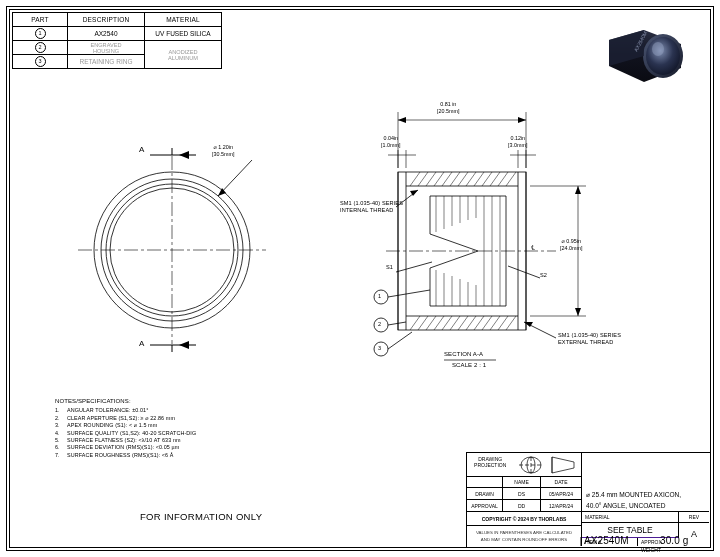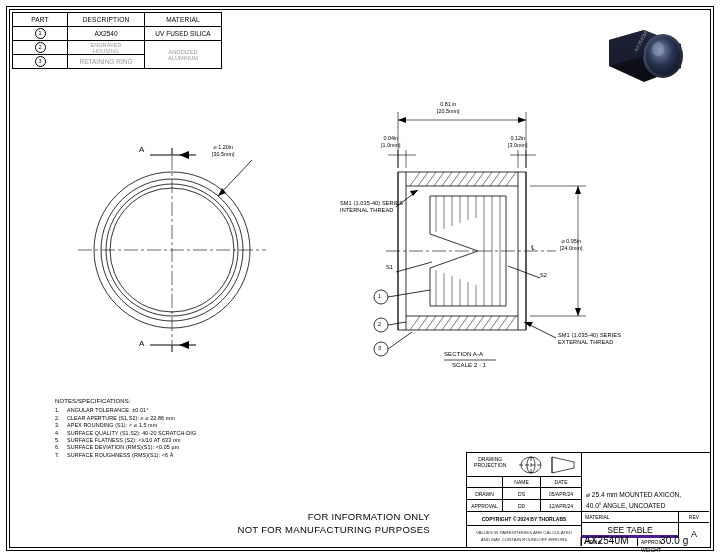--- a/index.html
+++ b/index.html
@@ -27,21 +27,21 @@
   .draw{position:absolute;left:0;top:0;width:720px;height:557px;pointer-events:none;}
 
   
   .notes{position:absolute;left:55px;top:398px;font-size:5.4px;line-height:7.4px;letter-spacing:.1px;}
   .notes .hdr{font-size:6px;margin-bottom:2px;}
   .notes ol{margin:0;padding:0;list-style:none;}
   .notes li{white-space:nowrap;}
   .notes li span.n{display:inline-block;width:12px;}
 
   
-  .disclaim{position:absolute;left:140px;top:510px;width:290px;text-align:right;font-size:9.5px;line-height:13px;letter-spacing:.3px;}
+  .disclaim{position:absolute;left:140px;top:510px;width:290px;text-align:left;font-size:9.5px;line-height:13px;letter-spacing:.3px;}
 
   
   .tb{position:absolute;left:466px;top:452px;width:243px;height:94px;border:1px solid #000;font-size:5.6px;}
   .tb div{position:absolute;box-sizing:border-box;}
   .tbcell{border-right:1px solid #000;border-bottom:1px solid #000;}
   .lbl{font-size:5px;}
   .brand{font-family:"Liberation Sans", sans-serif;font-weight:bold;font-size:17px;letter-spacing:.2px;}
   .brandsub{font-size:6px;letter-spacing:.3px;}
   .ctr{text-align:center;}
   .bold{font-weight:bold;}
@@ -297,21 +297,20 @@
       <li><span class="n">3.</span><span>APEX ROUNDING (S1): &lt; ⌀ 1.5 mm</span></li>
       <li><span class="n">4.</span><span>SURFACE QUALITY (S1,S2): 40-20 SCRATCH-DIG</span></li>
       <li><span class="n">5.</span><span>SURFACE FLATNESS (S2): &lt;λ/10 AT 633 nm</span></li>
       <li><span class="n">6.</span><span>SURFACE DEVIATION (RMS)(S1): &lt;0.05 µm</span></li>
       <li><span class="n">7.</span><span>SURFACE ROUGHNESS (RMS)(S1): &lt;6 Å</span></li>
     </ol>
   </div>
 
   <div class="disclaim">
     <span>FOR INFORMATION ONLY</span><br>
-    <span>NOT FOR MANUFACTURING PURPOSES</span>
   </div>
 
   <div class="tb">
 
     <div class="tbcell ctr" style="left:0;top:0;width:115px;height:24px;padding-top:3px;">
       <div style="position:relative;display:inline-block;vertical-align:top;font-size:5px;line-height:6px;text-align:center;width:40px;">
         <span>DRAWING</span><br>
         <span>PROJECTION</span>
       </div>
       <svg width="62" height="18" style="vertical-align:top;margin-left:4px;">
@@ -347,21 +346,21 @@
 
 
     <div class="tbcell" style="left:115px;top:35px;width:127px;height:24px;border-right:none;font-size:6.6px;line-height:11px;padding:1px 0 0 4px;">
       <span>⌀ 25.4 mm MOUNTED AXICON,</span><br>
       <span>40.0° ANGLE, UNCOATED</span>
     </div>
 
     <div class="tbcell lbl" style="left:115px;top:59px;width:97px;height:11px;line-height:11px;padding-left:3px;">MATERIAL</div>
     <div class="tbcell ctr lbl" style="left:212px;top:59px;width:30px;height:11px;line-height:11px;border-right:none;">REV</div>
 
-    <div class="tbcell ctr" style="left:115px;top:70px;width:97px;height:15px;line-height:15px;font-size:8.5px;border-bottom:3px solid #4c1d95;">SEE TABLE</div>
+    <div class="tbcell ctr" style="left:115px;top:70px;width:97px;height:15px;line-height:15px;font-size:8.5px;border-bottom:1px solid #4c1d95;">SEE TABLE</div>
     <div class="tbcell ctr" style="left:212px;top:70px;width:30px;height:23px;line-height:23px;font-size:9px;border-right:none;border-bottom:none;">A</div>
 
     <div class="tbcell lbl" style="left:115px;top:85px;width:56px;height:8px;line-height:8px;padding-left:3px;border-bottom:none;">ITEM #</div>
     <div class="tbcell lbl" style="left:171px;top:85px;width:41px;height:8px;line-height:8px;padding-left:3px;border-bottom:none;border-right:none;">APPROX WEIGHT</div>
 
     <div style="left:115px;top:93px;width:97px;height:0;"></div>
   </div>
 
   <div class="txt" style="left:584px;top:535px;font-size:10px;">AX2540M</div>
   <div class="txt" style="left:660px;top:535px;font-size:10px;">30.0 g</div>

